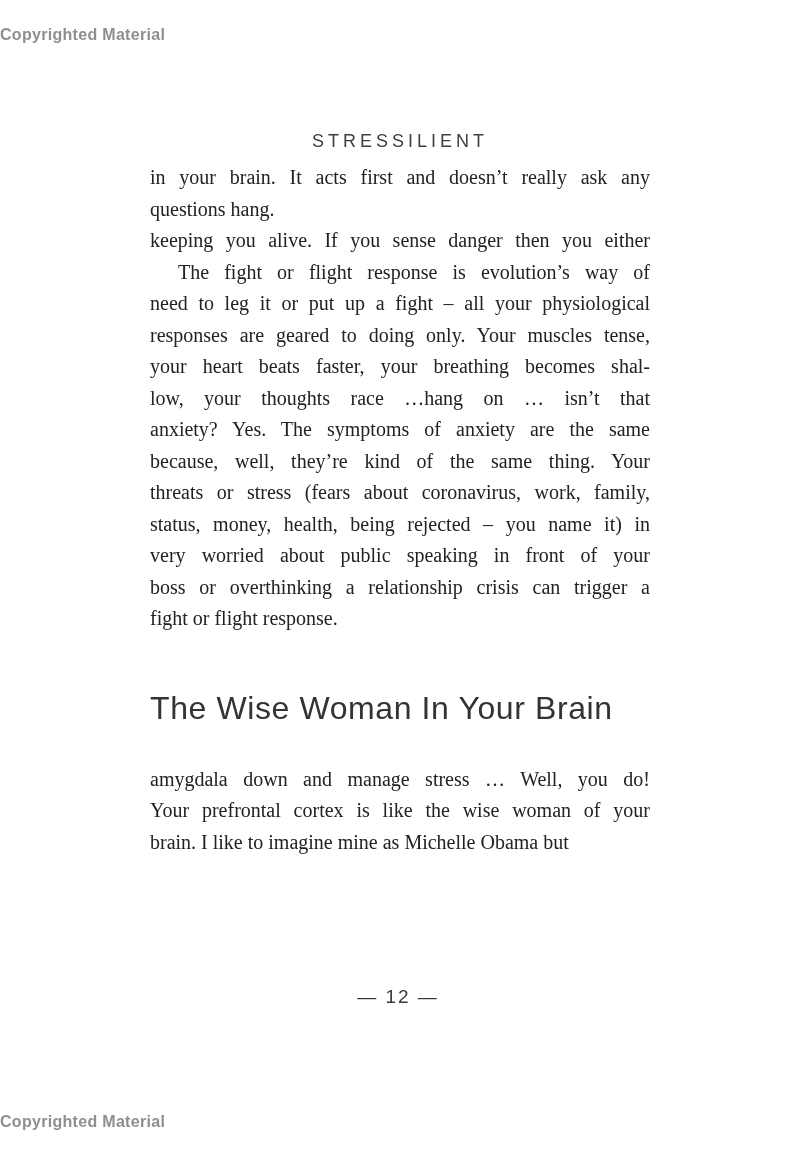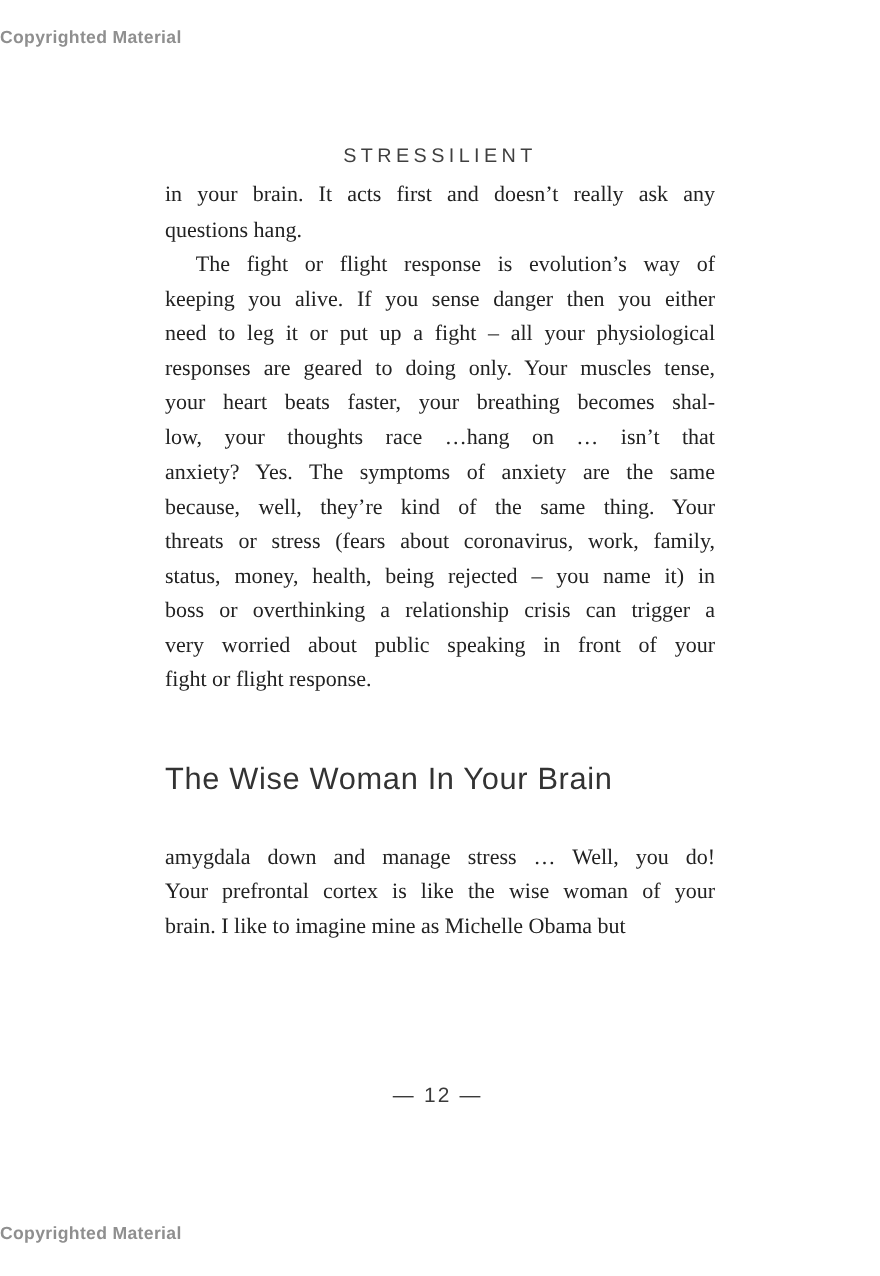--- a/index.html
+++ b/index.html
@@ -55,21 +55,21 @@
     text-align-last: justify;
     hyphens: none;
   }
   .line.last { text-align-last: left; }
   .line.indent { text-indent: 28px; }
   .section-heading {
     margin-top: 55px;
     margin-bottom: 38px;
     font-family: "Liberation Sans", sans-serif;
     font-weight: normal;
-    font-size: 28px;
+    font-size: 32px;
     line-height: 36px;
     letter-spacing: 0.6px;
     color: #333333;
     text-align: left;
   }
   .page-number {
     position: absolute;
     top: 986px;
     left: 0;
     width: 796px;
@@ -90,32 +90,32 @@
   <div class="running-header">STRESSILIENT</div>
 
   <div class="body-column">
 
     <div>
         <div class="paragraph">
           <div class="line">in your brain. It acts first and doesn’t really ask any</div>
           <div class="line last">questions hang.</div>
         </div>
         <div class="paragraph">
+          <div class="line">keeping you alive. If you sense danger then you either</div>
           <div class="line indent">The fight or flight response is evolution’s way of</div>
-          <div class="line">keeping you alive. If you sense danger then you either</div>
           <div class="line">need to leg it or put up a fight – all your physiological</div>
           <div class="line">responses are geared to doing only. Your muscles tense,</div>
           <div class="line">your heart beats faster, your breathing becomes shal-</div>
           <div class="line">low, your thoughts race …hang on … isn’t that</div>
           <div class="line">anxiety? Yes. The symptoms of anxiety are the same</div>
           <div class="line">because, well, they’re kind of the same thing. Your</div>
           <div class="line">threats or stress (fears about coronavirus, work, family,</div>
           <div class="line">status, money, health, being rejected – you name it) in</div>
+          <div class="line">very worried about public speaking in front of your</div>
           <div class="line">boss or overthinking a relationship crisis can trigger a</div>
-          <div class="line">very worried about public speaking in front of your</div>
           <div class="line last">fight or flight response.</div>
         </div>
       </div>
 
     <h2 class="section-heading">The Wise Woman In Your Brain</h2>
 
     <div>
         <div class="paragraph">
           <div class="line">amygdala down and manage stress … Well, you do!</div>
           <div class="line">Your prefrontal cortex is like the wise woman of your</div>

